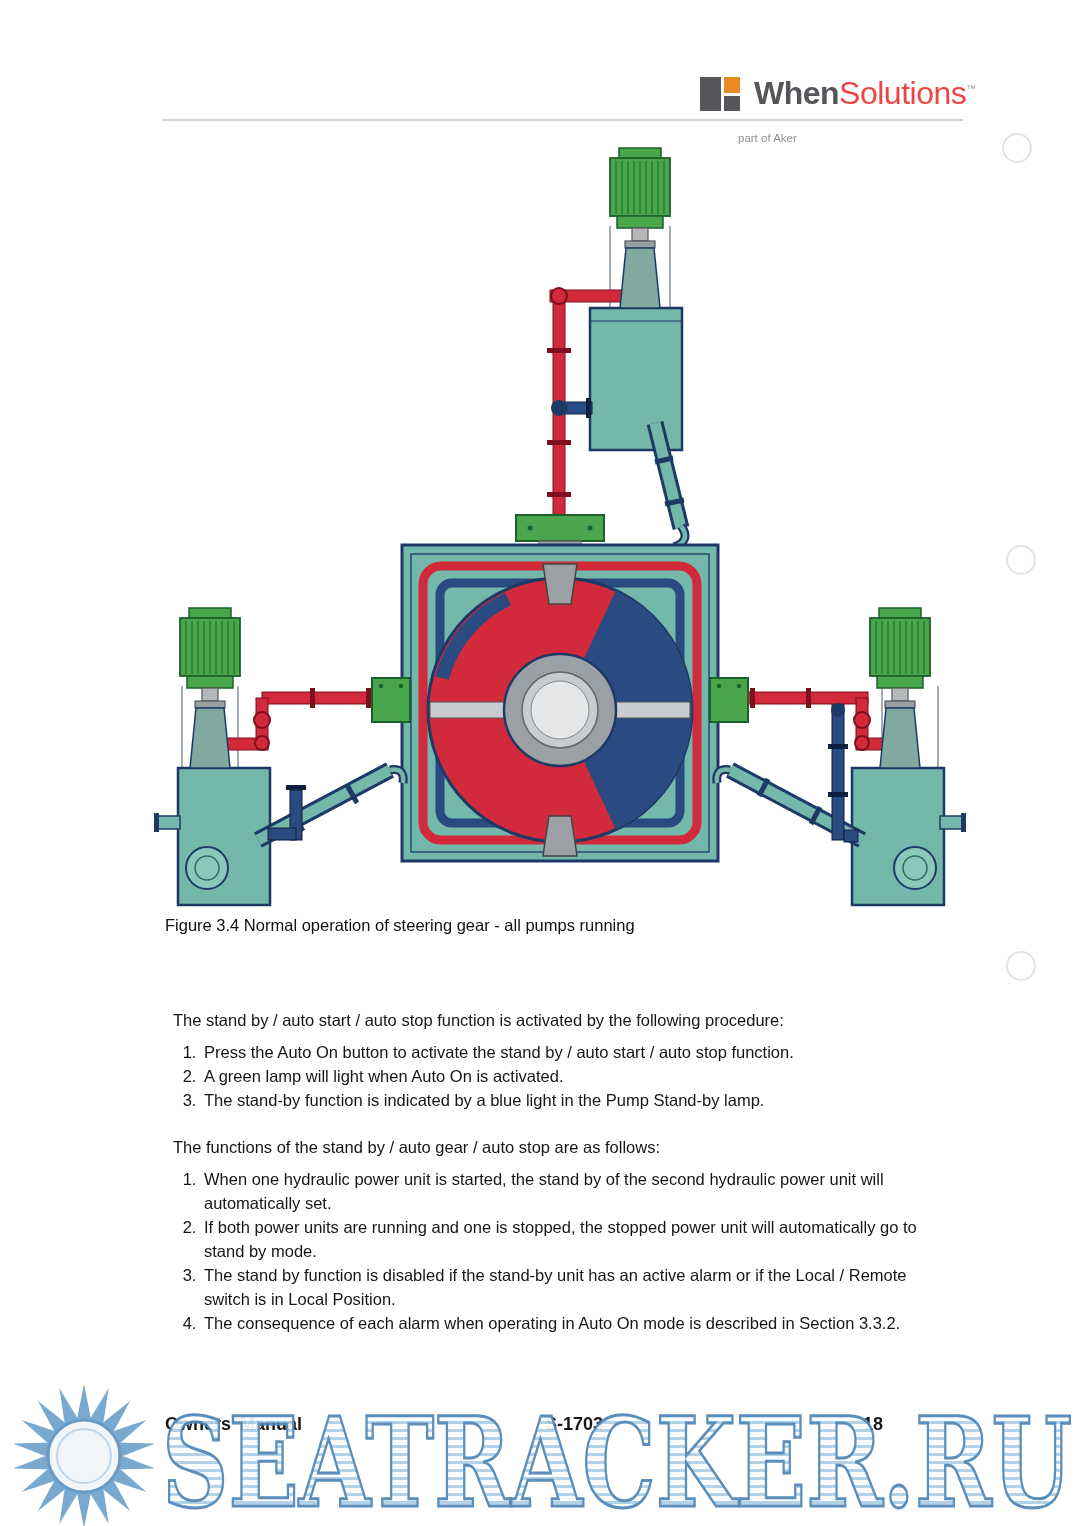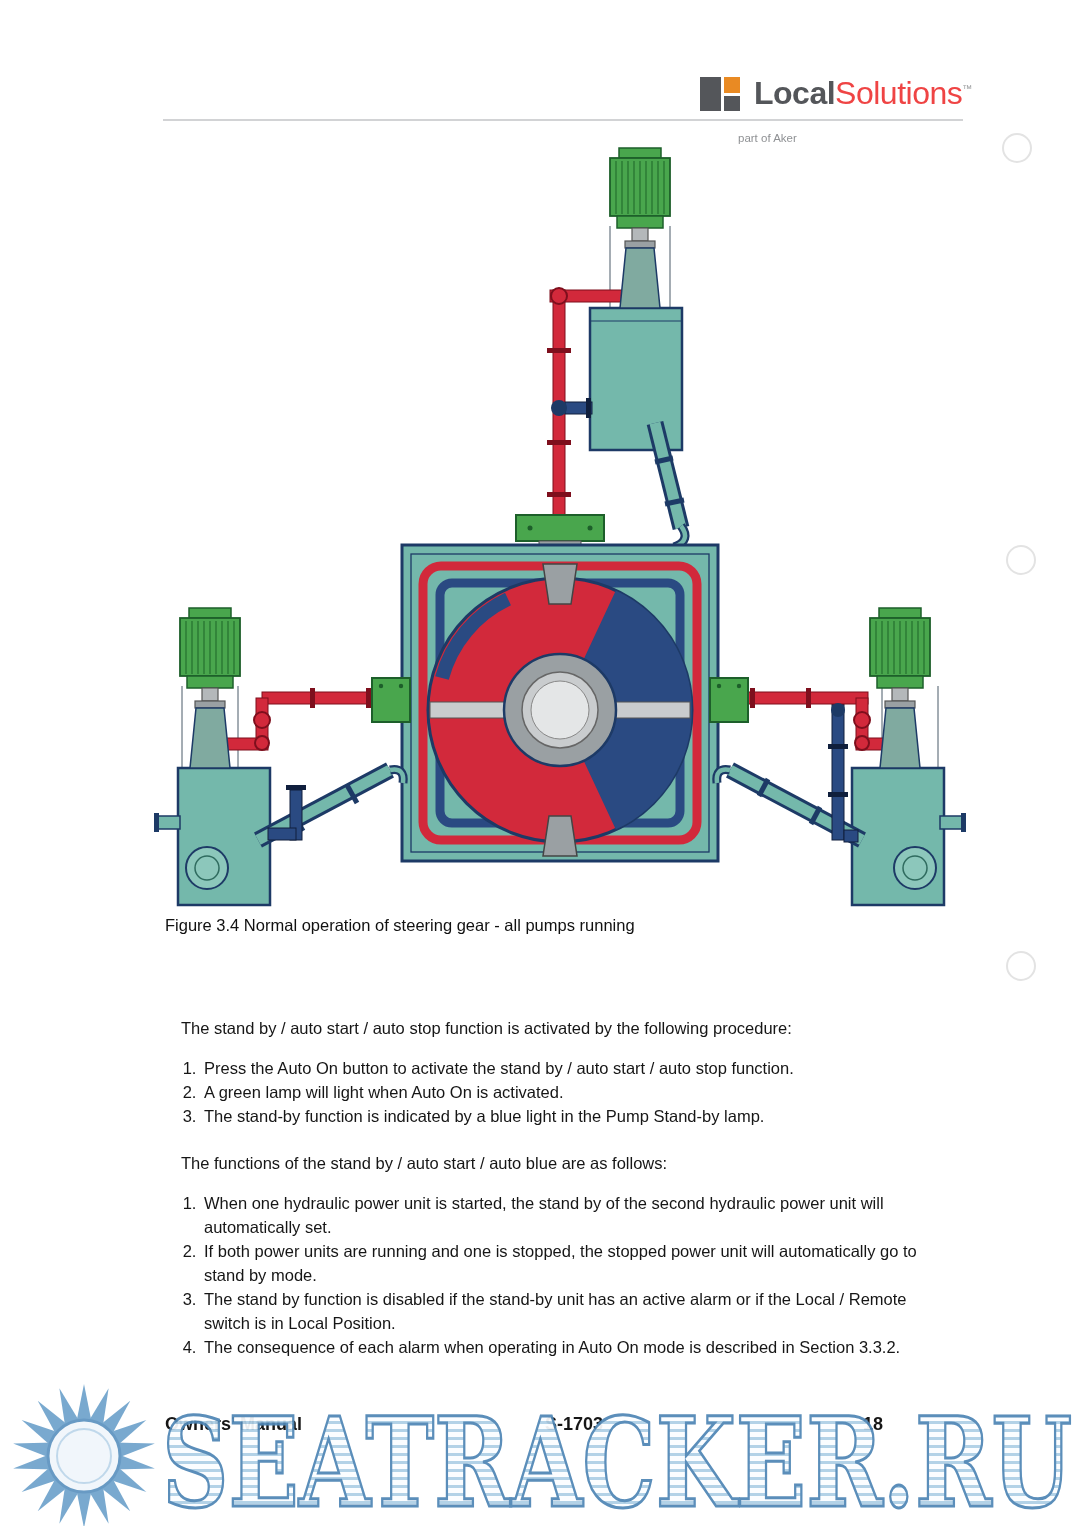--- a/index.html
+++ b/index.html
@@ -18,21 +18,21 @@
   .logo-light{color:#ef4444}
   .logo-tm{font-size:10px;color:#96989a;position:relative;top:-12px}
   .header-rule{left:163px;top:119px;width:800px;height:2px;background:#d2d3d5}
   .part-of{left:738px;top:132px;width:210px;text-align:left;font-size:11.5px;color:#8f9194}
   .hole{width:30px;height:30px;border:2px solid #e3e3e3;border-radius:50%}
 
   
   .caption{left:165px;top:916px;font-size:16.5px;color:#111}
   .content{left:165px;top:1000px;width:772px;font-size:16.5px;line-height:24px}
   .content h3{font-size:16.5px;margin-bottom:3px}
-  .content p{margin:16px}
+  .content p{margin:8px}
   .content ol{margin:1px 0 23px 0;padding-left:36px}
   .content ol li{padding-left:3px}
 
   
   .footer{left:165px;top:1414px;width:780px;height:24px;font-weight:bold;font-size:18px}
   .footer span{position:absolute;top:0;white-space:nowrap}
   .f-left{left:0}.f-center{left:380px}.f-right{left:698px}
 
   .watermark{left:0;top:1378px;pointer-events:none}
 
@@ -47,21 +47,21 @@
 </style>
 </head>
 <body>
 
 <div class="abs logo">
   <svg width="46" height="46" viewBox="0 0 46 46">
     <rect x="2" y="7" width="21" height="34" fill="#54565a"></rect>
     <rect x="26" y="7" width="16" height="16" fill="#e98a23"></rect>
     <rect x="26" y="26" width="16" height="15" fill="#54565a"></rect>
   </svg>
-  <div class="logo-text"><span class="logo-bold">Local</span><span class="logo-light">Solutions</span><span class="logo-tm">™</span></div>
+  <div class="logo-text"><span class="logo-bold">When</span><span class="logo-light">Solutions</span><span class="logo-tm">™</span></div>
 </div>
 <div class="abs header-rule"></div>
 <div class="abs part-of">part of Aker</div>
 
 <div class="abs hole" style="left:1002px;top:133px"></div>
 <div class="abs hole" style="left:1006px;top:545px"></div>
 <div class="abs hole" style="left:1006px;top:951px"></div>
 
 <svg class="abs" style="left:150px;top:140px" width="820" height="790" viewBox="0 0 820 790">
   <defs>
@@ -198,21 +198,21 @@
 
 <div class="abs caption">Figure 3.4 Normal operation of steering gear - all pumps running</div>
 
 <main class="abs content">
   <p>The stand by / auto start / auto stop function is activated by the following procedure:</p>
   <ol>
     <li>Press the Auto On button to activate the stand by / auto start / auto stop function.</li>
     <li>A green lamp will light when Auto On is activated.</li>
     <li>The stand-by function is indicated by a blue light in the Pump Stand-by lamp.</li>
   </ol>
-  <p>The functions of the stand by / auto start / auto blue are as follows:</p>
+  <p>The functions of the stand by / auto gear / auto stop are as follows:</p>
   <ol>
     <li>When one hydraulic power unit is started, the stand by of the second hydraulic power unit will automatically set.</li>
     <li>If both power units are running and one is stopped, the stopped power unit will automatically go to stand by mode.</li>
     <li>The stand by function is disabled if the stand-by unit has an active alarm or if the Local / Remote switch is in Local Position.</li>
     <li>The consequence of each alarm when operating in Auto On mode is described in Section 3.3.2.</li>
   </ol>
 </main>
 
 <div class="abs footer">
   <span class="f-left">Owners’ Manual</span>

